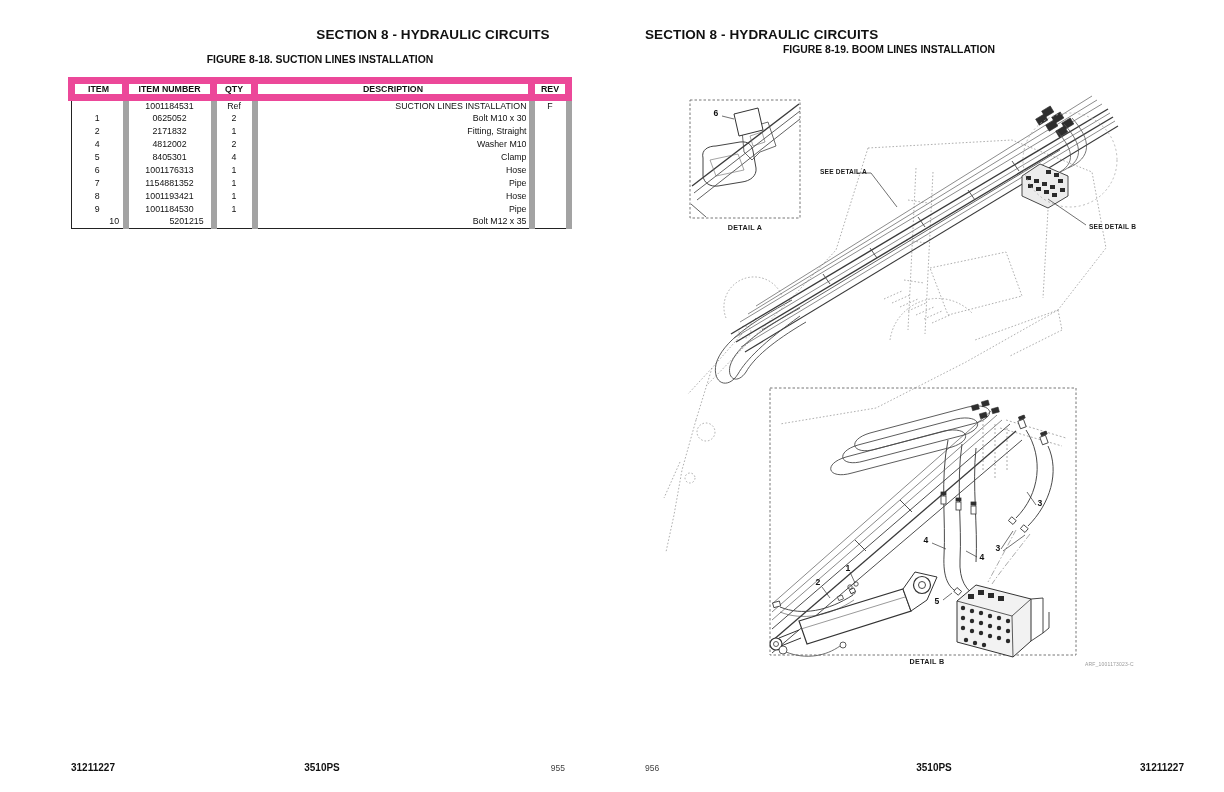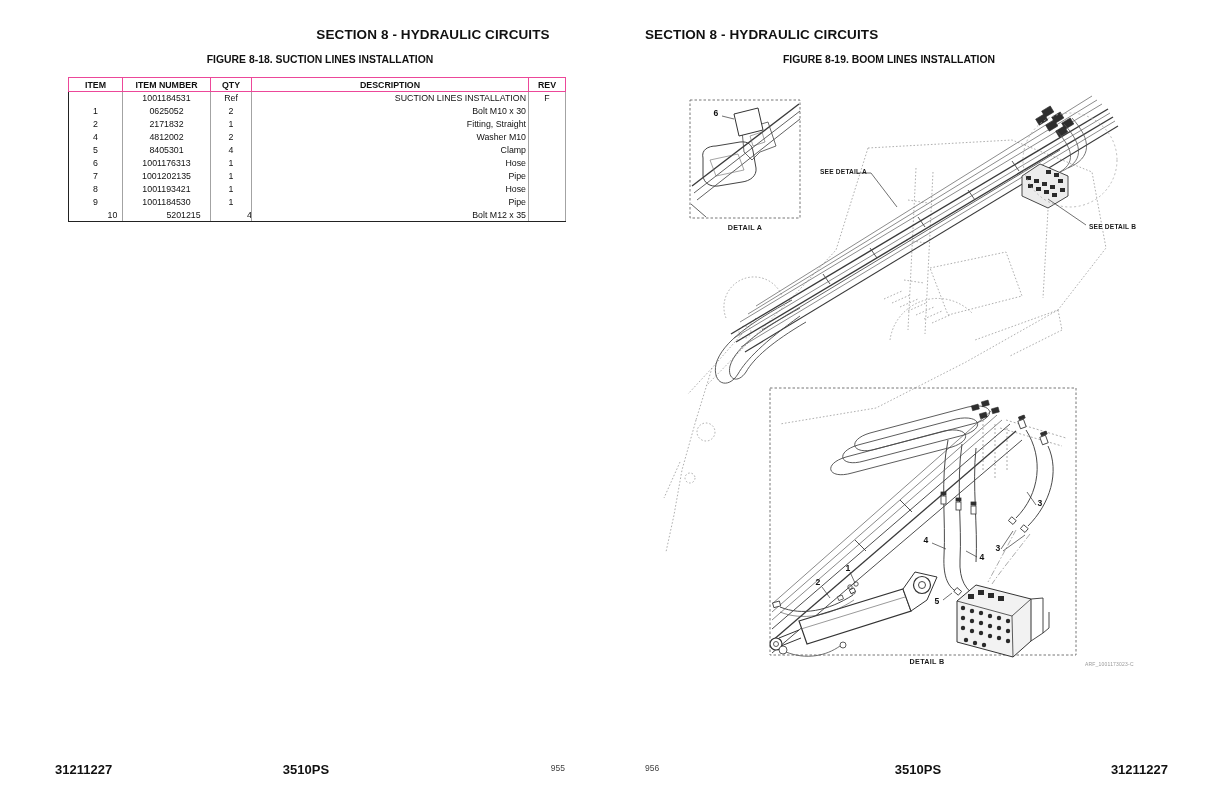--- a/index.html
+++ b/index.html
@@ -7,33 +7,33 @@
     font-family:"Liberation Sans", sans-serif; color:#111; }
   #canvas { position:relative; width:1224px; height:612px; background:#ffffff; }
 
   .abs { position:absolute; }
   .section-title { font-size:13.5px; font-weight:bold; letter-spacing:0.1px; white-space:nowrap; }
   .figure-title  { font-size:10.4px; font-weight:bold; white-space:nowrap; }
 
   
   table#parts { position:absolute; left:68px; top:77px; width:497px;
     border-collapse:collapse; table-layout:fixed; }
-  #parts th, #parts td { border-left:1px solid #222; border-right:1px solid #a3a3a3;
+  #parts th, #parts td { border-left:1px solid #222; border-right:6px solid #a3a3a3;
     font-size:8.8px; height:13px; padding:0 2px; overflow:hidden; white-space:nowrap; }
-  #parts thead th { border:1px solid #ec4899; font-weight:bold; height:14px; text-align:center; }
+  #parts thead th { border:7px solid #ec4899; font-weight:bold; height:14px; text-align:center; }
   #parts tbody tr:first-child td { border-top:0; }
   #parts tbody tr:last-child td { border-bottom:1px solid #222;padding-left:36px; }
   #parts td.c { text-align:center; }
   #parts td.desc { text-align:right; padding-left:3px; }
   #parts td.desc.indent { padding-left:11px; }
   col.w-item{width:54px} col.w-part{width:88px} col.w-qty{width:41px}
   col.w-desc{width:277px} col.w-rev{width:37px}
 
   
-  .footer-txt { position:absolute; top:762px; font-size:13px; font-weight:bold; white-space:nowrap; }
+  .footer-txt { position:absolute; top:762px; font-size:10px; font-weight:bold; white-space:nowrap;margin-left:16px; }
   .footer-page { position:absolute; top:763px; font-size:8.5px; font-weight:normal; color:#444; }
 
   
   .dlabel { position:absolute; font-weight:bold; white-space:nowrap; color:#1a1a1a; }
   .see { font-size:6.6px; letter-spacing:0.2px; }
   .detail-cap { font-size:7.2px; letter-spacing:0.3px; }
   .callout { position:absolute; font-size:8.6px; font-weight:bold; transform:translate(-50%,-50%); }
   .artref { position:absolute; font-size:5px; color:#999; letter-spacing:0.2px; }
 </style>
 </head>
@@ -100,21 +100,21 @@
       </tr>
           <tr>
         <td class="c">6</td>
         <td class="c">1001176313</td>
         <td class="c">1</td>
         <td class="desc indent">Hose</td>
         <td class="c"></td>
       </tr>
           <tr>
         <td class="c">7</td>
-        <td class="c">1001202135</td>
+        <td class="c">1154881352</td>
         <td class="c">1</td>
         <td class="desc indent">Pipe</td>
         <td class="c"></td>
       </tr>
           <tr>
         <td class="c">8</td>
         <td class="c">1001193421</td>
         <td class="c">1</td>
         <td class="desc indent">Hose</td>
         <td class="c"></td>
@@ -136,21 +136,21 @@
         </tbody>
     </table>
 
     <div class="footer-txt" style="left:55px;">31211227</div>
     <div class="footer-txt" style="left:306px; transform:translateX(-50%);">3510PS</div>
     <div class="footer-page" style="left:565px; transform:translateX(-100%);padding-left:24px;">955</div>
   </div>
 
   <div>
     <div class="abs section-title" style="left:645px; top:27px;">SECTION 8 - HYDRAULIC CIRCUITS</div>
-    <div class="abs figure-title" style="left:889px; top:54px; transform:translateX(-50%);">FIGURE 8-19. BOOM LINES INSTALLATION</div>
+    <div class="abs figure-title" style="left:889px; top:44px; transform:translateX(-50%);">FIGURE 8-19. BOOM LINES INSTALLATION</div>
 
     <svg class="abs" style="left:612px; top:0;" width="612" height="792" viewBox="612 0 612 792">
 
       <g stroke="#9a9a9a" stroke-width="0.8" fill="none" stroke-dasharray="1.6,1.9">
         <path d="M868,148 L1012,140 L1092,172 L1106,248 L1058,310 L975,340"></path>
         <path d="M868,148 L836,250 L790,300 L706,386"></path>
         <path d="M1058,310 L966,362 L876,408 L780,424"></path>
         <path d="M890,340 A48,48 0 0 1 972,313"></path>
         <path d="M726,318 A30,30 0 0 1 782,296"></path>
         <path d="M916,168 L908,330 M933,172 L925,334"></path>

